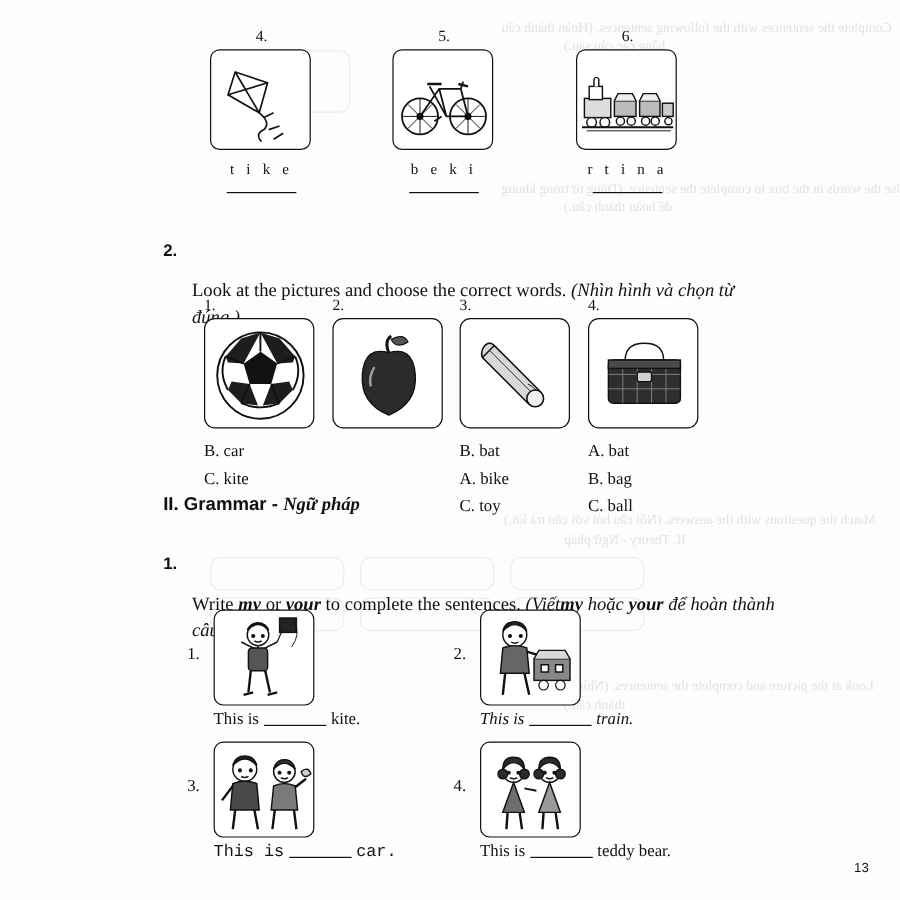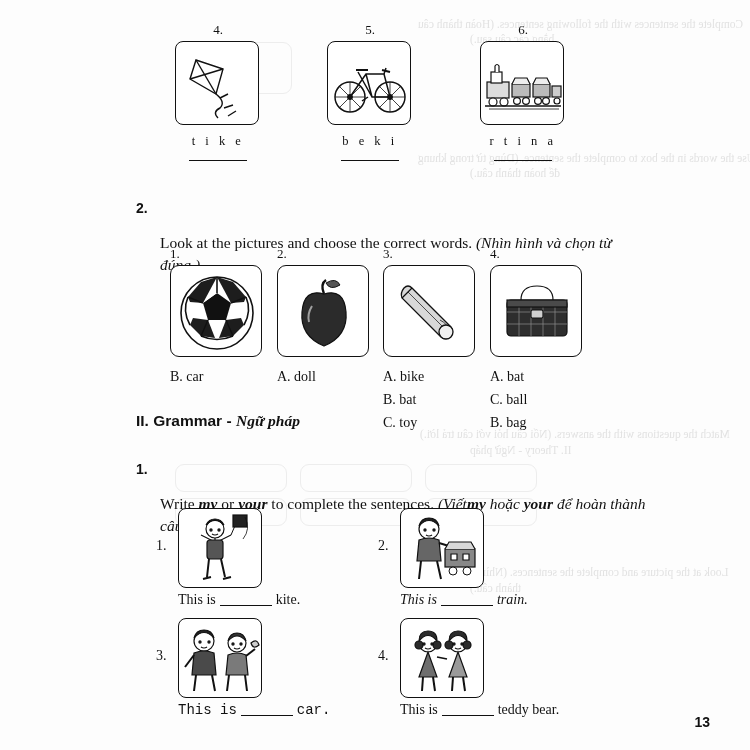--- a/index.html
+++ b/index.html
@@ -142,24 +142,24 @@
     white-space:nowrap;
   }
   .g-sent .gap{
     display:inline-block;
     border-bottom:1px solid #111;
     width:52px;
     margin:0 4px;
     vertical-align:-2px;
   }
   .pageno{
-    position:absolute;right:40px;bottom:20px;
-    font-size:14px;
+    position:absolute;right:26px;bottom:20px;
+    font-size:11px;
     font-family:"Liberation Sans", sans-serif;
-    font-weight:bold;
+    font-weight:normal;
   }
   svg{display:block;}
 </style>
 </head>
 <body>
 
 <div class="page">
 
   <div class="bleed" style="left:418px;top:18px;">Complete the sentences with the following sentences. (Hoàn thành câu</div>
   <div class="bleed" style="left:470px;top:33px;">bằng các câu sau.)</div>
@@ -273,55 +273,55 @@
           <path d="M75 31 q6 14 -2 28" stroke="#111" stroke-width="1.6" fill="none"></path>
           <path d="M30 70 q16 7 32 0" stroke="#111" stroke-width="1.6" fill="none"></path>
           <polygon points="46,11 30,16 17,31 19,36 32,37" fill="#111" opacity="0.95"></polygon>
           <polygon points="46,11 62,16 75,31 73,36 60,37" fill="#111" opacity="0.95"></polygon>
           <polygon points="19,59 30,70 44,72 37,54 22,52" fill="#111" opacity="0.95"></polygon>
           <polygon points="73,59 62,70 48,72 55,54 70,52" fill="#111" opacity="0.95"></polygon>
         </svg>
       </div>
       <div class="opts">
         <div>B. car</div>
+        <div>C. kite</div>
       </div>
     </div>
 
     <div class="ex2-cell" style="left:107px;top:0;">
       <div class="ex2-num">2.</div>
       <div class="ex2-frame">
         <svg viewBox="0 0 92 92" width="92" height="92">
           <path d="M46 28 q-20 -6 -22 18 q-2 24 22 34 q24 -10 22 -34 q-2 -24 -22 -18 Z" fill="#2b2b2b" stroke="#111" stroke-width="1.2"></path>
           <path d="M46 28 q-4 -10 2 -14" stroke="#111" stroke-width="2.4" fill="none"></path>
           <path d="M48 17 q10 -6 14 2 q-10 6 -14 -2 Z" fill="#555" stroke="#111" stroke-width="1"></path>
           <path d="M34 40 q-5 8 -3 16" stroke="#fff" stroke-width="2" fill="none" opacity=".55"></path>
         </svg>
       </div>
       <div class="opts">
-        <div>A. doll</div>
       </div>
     </div>
 
     <div class="ex2-cell" style="left:213px;top:0;">
       <div class="ex2-frame-wrap"></div>
       <div class="ex2-num">3.</div>
       <div class="ex2-frame">
         <svg viewBox="0 0 92 92" width="92" height="92">
           <g stroke="#111" stroke-width="1.3" fill="none">
             <path d="M20 22 q4 -4 8 0 L66 60 q5 5 0 10 q-5 5 -10 0 L18 32 q-2 -5 2 -10 Z" fill="#d8d8d8"></path>
             <path d="M24 26 L60 62" stroke-width="0.7"></path>
             <path d="M56 54 q8 4 10 12" stroke-width="0.8"></path>
             <path d="M18 32 L28 22" stroke-width="1.2"></path>
             <circle cx="62" cy="66" r="7" fill="#efefef"></circle>
           </g>
         </svg>
       </div>
       <div class="opts">
+        <div>B. bat</div>
         <div>A. bike</div>
-        <div>B. bat</div>
         <div>C. toy</div>
       </div>
     </div>
 
     <div class="ex2-cell" style="left:320px;top:0;">
       <div class="ex2-num">4.</div>
       <div class="ex2-frame">
         <svg viewBox="0 0 92 92" width="92" height="92">
           <g stroke="#111" stroke-width="1.2">
             <path d="M30 34 q0 -14 16 -14 q16 0 16 14" fill="none"></path>
@@ -329,22 +329,22 @@
             <g stroke="#8e8e8e" stroke-width="0.7">
               <path d="M16 46 L76 46 M16 58 L76 58 M28 34 L28 70 M40 34 L40 70 M52 34 L52 70 M64 34 L64 70"></path>
             </g>
             <rect x="16" y="34" width="60" height="7" fill="#4a4a4a"></rect>
             <rect x="40" y="44" width="12" height="8" rx="1.5" fill="#cfcfcf"></rect>
           </g>
         </svg>
       </div>
       <div class="opts">
         <div>A. bat</div>
+        <div>B. bag</div>
         <div>C. ball</div>
-        <div>B. bag</div>
       </div>
     </div>
   </div>
 
   <div class="sec-head" style="left:136px;top:412px;text-align:center;">
     <span>II. Grammar -</span>
     <span class="vi2">Ngữ pháp</span>
   </div>
 
   <div class="instr" style="left:136px;top:459px;width:510px;">

